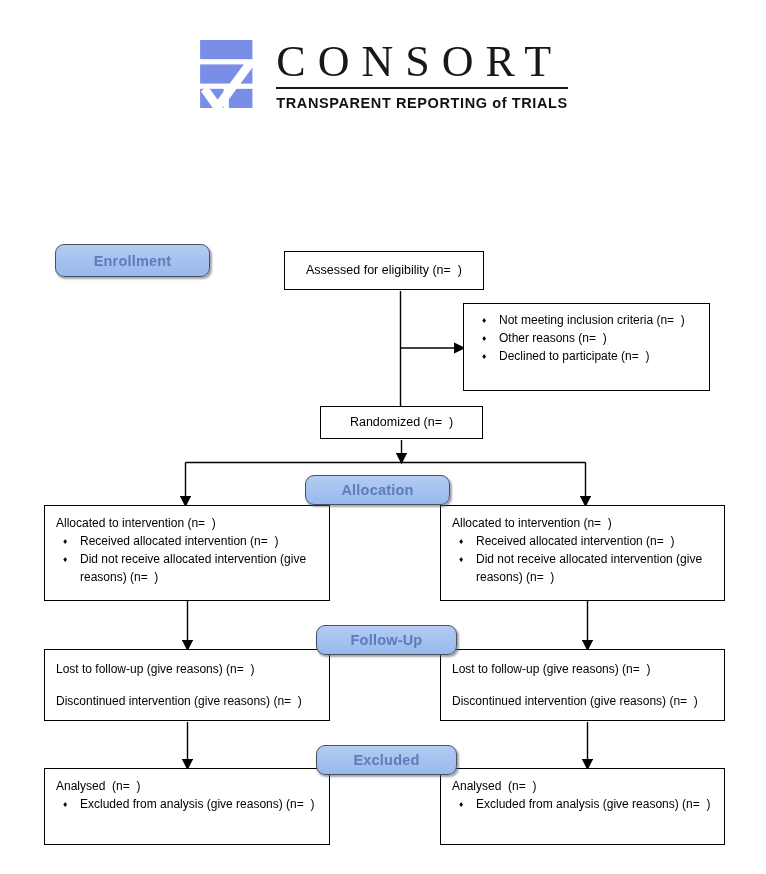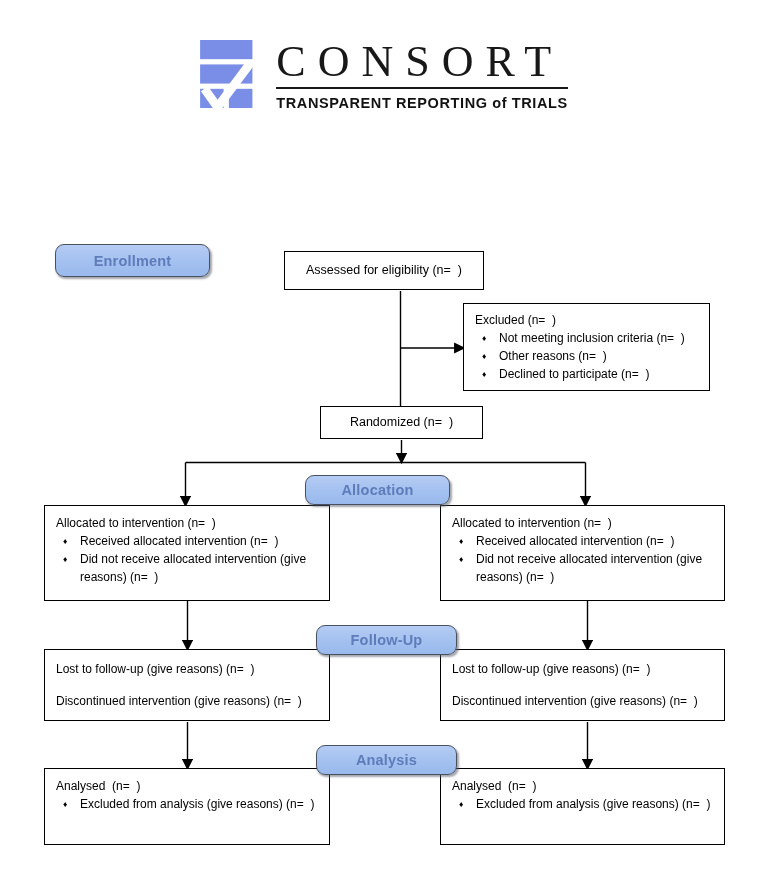--- a/index.html
+++ b/index.html
@@ -150,28 +150,27 @@
     <line x1="585.5" y1="462.5" x2="585.5" y2="497" marker-end="url(#arrh)"></line>
     <line x1="187.5" y1="601" x2="187.5" y2="641" marker-end="url(#arrh)"></line>
     <line x1="587.5" y1="601" x2="587.5" y2="641" marker-end="url(#arrh)"></line>
     <line x1="187.5" y1="722" x2="187.5" y2="760" marker-end="url(#arrh)"></line>
     <line x1="587.5" y1="722" x2="587.5" y2="760" marker-end="url(#arrh)"></line>
   </svg>
 
   <div class="badge" id="badge-enrollment">Enrollment</div>
   <div class="badge" id="badge-allocation">Allocation</div>
   <div class="badge" id="badge-followup">Follow-Up</div>
-  <div class="badge" id="badge-analysis">Analysis</div>
+  <div class="badge" id="badge-analysis">Excluded</div>
 
   <div class="fbox center" id="box-assessed">
     <span>Assessed for eligibility (n=&nbsp; )</span>
   </div>
 
   <div class="fbox" id="box-excluded">
-    <div class="fbox-title">Excluded (n=&nbsp; )</div>
     <div class="li">Not meeting inclusion criteria (n=&nbsp; )</div>
     <div class="li">Other reasons (n=&nbsp; )</div>
     <div class="li">Declined to participate (n=&nbsp; )</div>
   </div>
 
   <div class="fbox center" id="box-randomized">
     <span>Randomized (n=&nbsp; )</span>
   </div>
 
   <div class="fbox" id="box-alloc-left">

